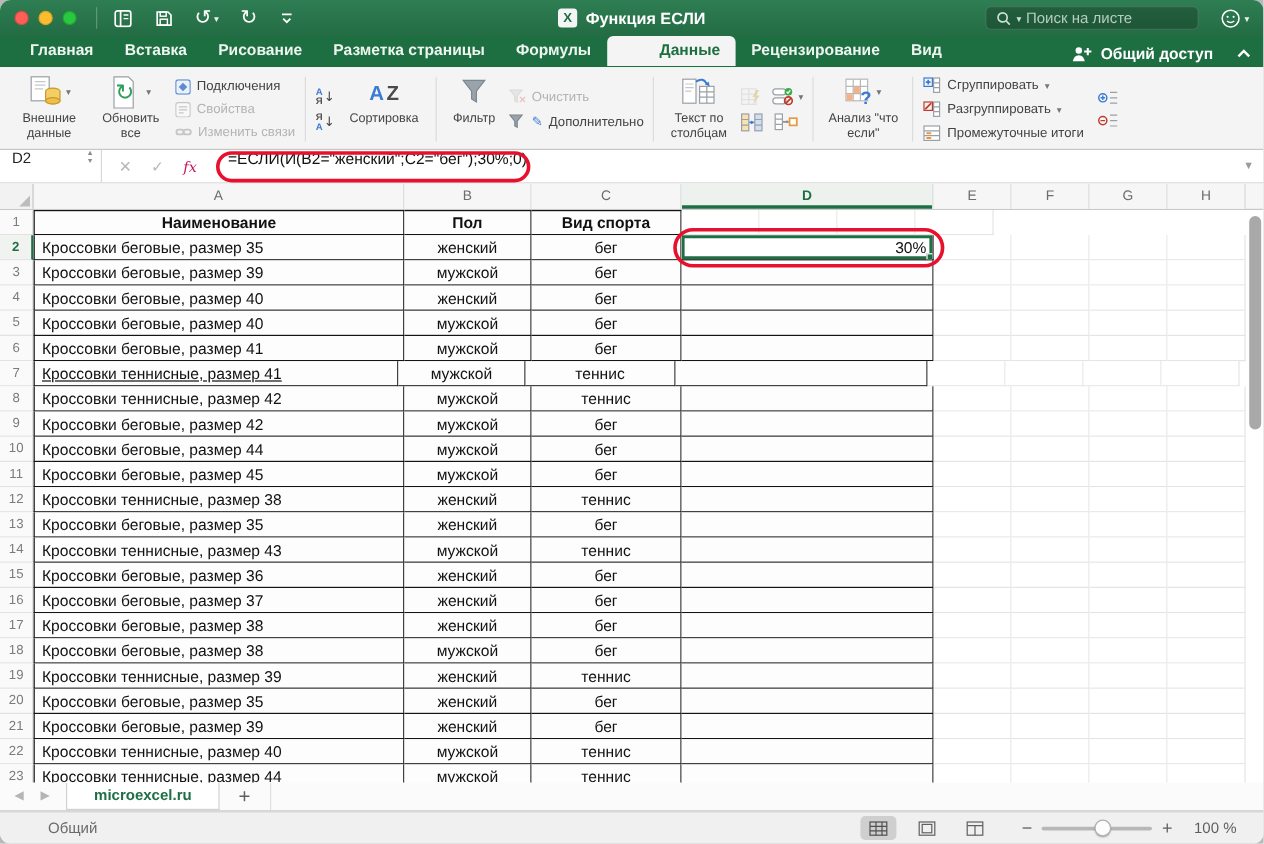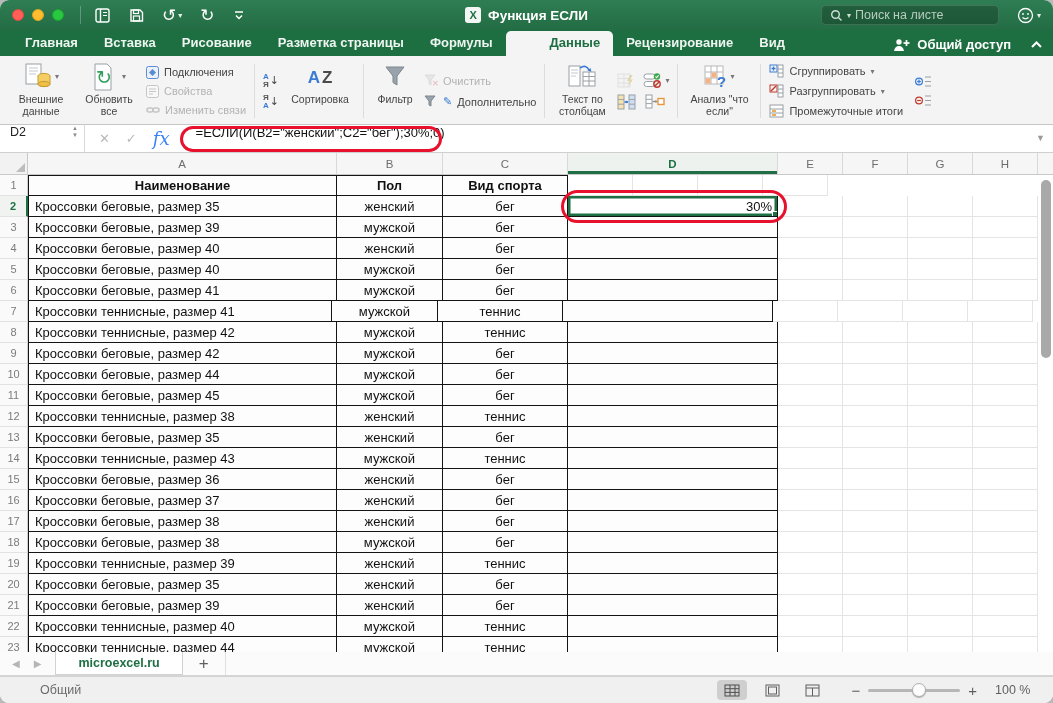--- a/index.html
+++ b/index.html
@@ -26,21 +26,21 @@
   .xlicon { width:16px; height:16px; background:#f4f6f5; border-radius:3px; position:relative; }
   .xlicon::before { content:"X"; position:absolute; left:0; top:0; right:0; bottom:0; display:flex; align-items:center;
                     justify-content:center; color:#1e7044; font-size:11px; font-weight:bold; }
   .tb-search { margin-left:auto; width:178px; height:20px; background:rgba(0,0,0,.22); border:1px solid rgba(255,255,255,.14);
                border-radius:5px; display:flex; align-items:center; gap:4px; padding:0 8px; }
   .tb-search .ph { color:#b7cdbf; font-size:12.5px; white-space:nowrap; }
   .tb-smiley { display:flex; align-items:center; gap:3px; margin-left:18px; }
 
   
   .tabbar { height:26px; background:#1d6f42; display:flex; align-items:flex-end; padding:0 10px 0 12px; flex:0 0 auto; }
-  .tabs { display:flex; align-items:center; height:26px; }
+  .tabs { display:flex; align-items:flex-start; height:26px; }
   .tab { color:#eef5f0; font-size:13px; font-weight:bold; padding:4px 13px 6px; cursor:default; white-space:nowrap; }
   .tab.active { background:#f4f4f4; color:#1d6f42; border-radius:5px 5px 0 0;padding-left:44px; }
   .share { margin-left:auto; display:flex; align-items:center; gap:7px; color:#fff; font-size:13px; font-weight:bold; padding-bottom:4px; }
   .share .chev { margin-left:12px; display:flex; }
 
   
   .ribbon { height:69px; background:#f4f4f4; border-bottom:1px solid #c6c6c6; display:flex; align-items:stretch;
             padding:5px 4px 3px 6px; flex:0 0 auto; overflow:hidden; }
   .rsep { width:1px; background:#dcdcdc; margin:3px 4px; }
   .rgroup { display:flex; gap:6px; padding:0 4px; }
@@ -62,21 +62,21 @@
   .minirow { display:flex; gap:9px; align-items:center; }
   .grp-icons { display:flex; flex-direction:column; gap:6px; justify-content:center; padding-left:6px; }
 
   
   .fbar { height:28px; background:#fff; border-bottom:1px solid #cfcfcf; display:flex; position:relative; flex:0 0 auto; }
   .namebox { width:72px; padding-left:10px; font-size:12.5px; color:#222; }
   .stepper { display:flex; flex-direction:column; font-size:6px; color:#8a8a8a; line-height:1.2; margin-right:6px; }
   .nb-sep { width:1px; height:27px; background:#d9d9d9; }
   .fbtns { display:flex; align-items:center; gap:16px; padding:0 14px; }
   .fbtn { color:#b9b9b9; font-size:13px; }
-  .fx { font-family:"DejaVu Serif",serif; font-style:italic; color:#3b82f6; font-size:18px; }
+  .fx { font-family:"DejaVu Serif",serif; font-style:italic; color:#be185d; font-size:12px; }
   .fb-formula { font-size:13px; color:#111; padding-left:12px; white-space:nowrap; }
   .fb-caret { position:absolute; right:8px; top:8px; color:#9a9a9a; font-size:9px; }
   .oval { position:absolute; border:3.5px solid #e8112d; border-radius:16px; pointer-events:none; z-index:40; }
   .oval-formula { left:180px; top:1px; width:262px; height:26px; }
 
   
   .gridwrap { height:499px; position:relative; background:#fff; overflow:hidden; flex:0 0 auto; }
   .colhdrs { display:flex; height:22px; background:#f6f6f6; border-bottom:1px solid #c9c9c9; }
   .corner { width:28px; border-right:1px solid #c9c9c9; position:relative; background:#f2f2f2; }
   .corner::after { content:""; position:absolute; right:2px; bottom:2px; width:0; height:0;
@@ -564,21 +564,21 @@
           <div class="tc cb" style="width: 106px;">мужской</div>
           <div class="tc cc" style="width: 125px;">бег</div>
           <div class="tc cd" style="width: 210px;"></div>
           <div class="fillc" style="width: 65px;"></div>
           <div class="fillc" style="width: 65px;"></div>
           <div class="fillc" style="width: 65px;"></div>
           <div class="fillc" style="width: 65px;"></div>
         </div>
         <div class="r">
           <div class="rn">7</div>
-          <div class="tc ca" style="width: 304px;">Кроссовки теннисные, размер 41</div>
+          <div class="tc ca" style="width: 304px; text-decoration: underline;">Кроссовки теннисные, размер 41</div>
           <div class="tc cb" style="width: 106px;">мужской</div>
           <div class="tc cc" style="width: 125px;">теннис</div>
           <div class="tc cd" style="width: 210px;"></div>
           <div class="fillc" style="width: 65px;"></div>
           <div class="fillc" style="width: 65px;"></div>
           <div class="fillc" style="width: 65px;"></div>
           <div class="fillc" style="width: 65px;"></div>
         </div>
         <div class="r">
           <div class="rn">8</div>

